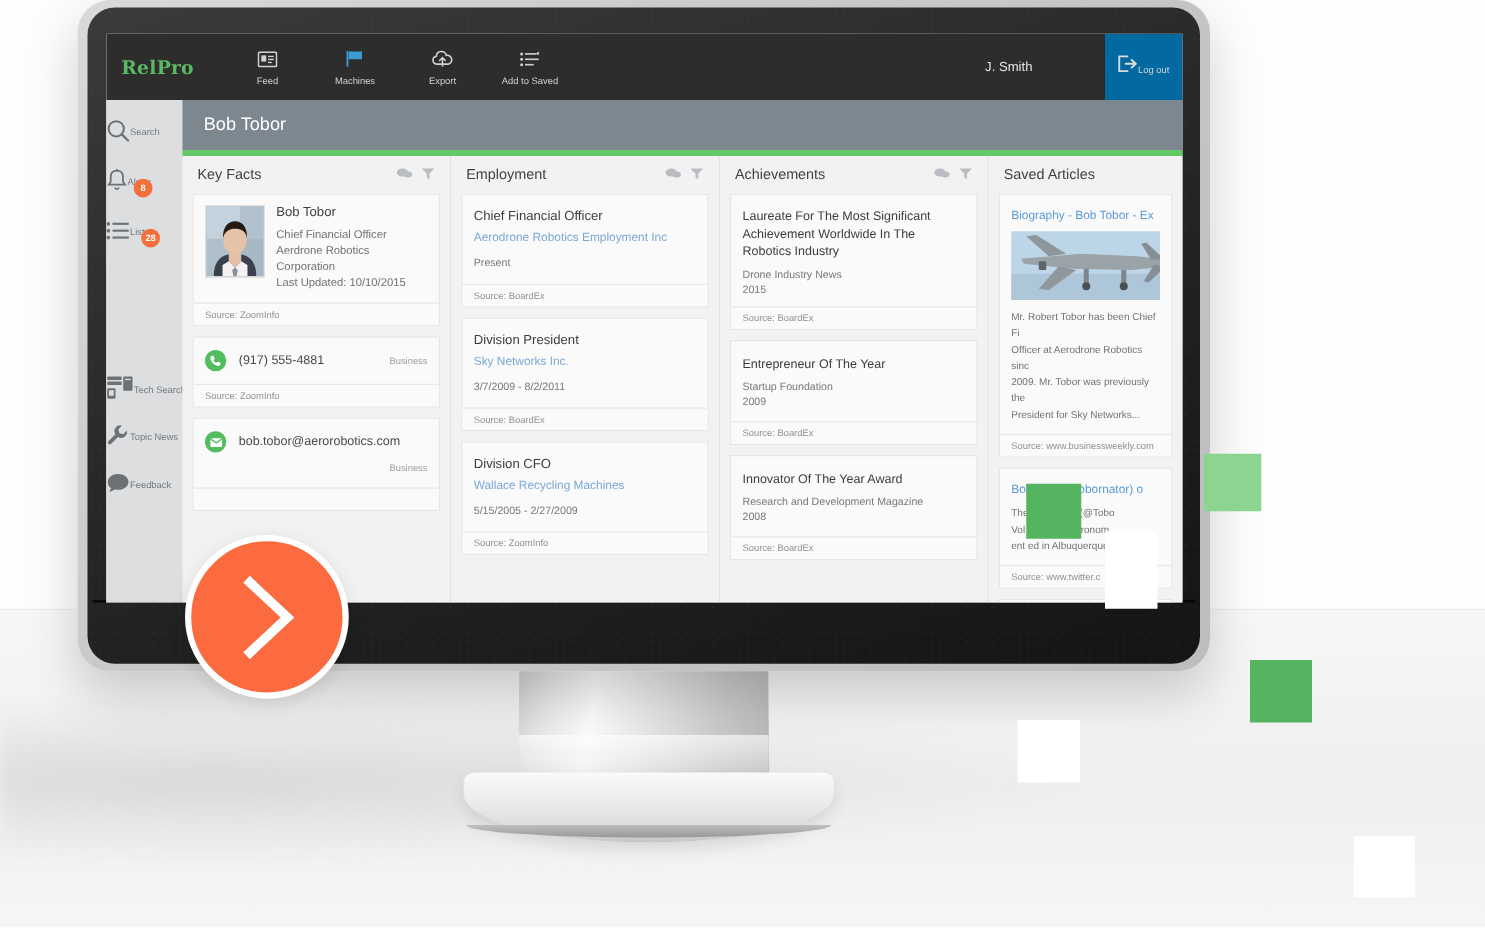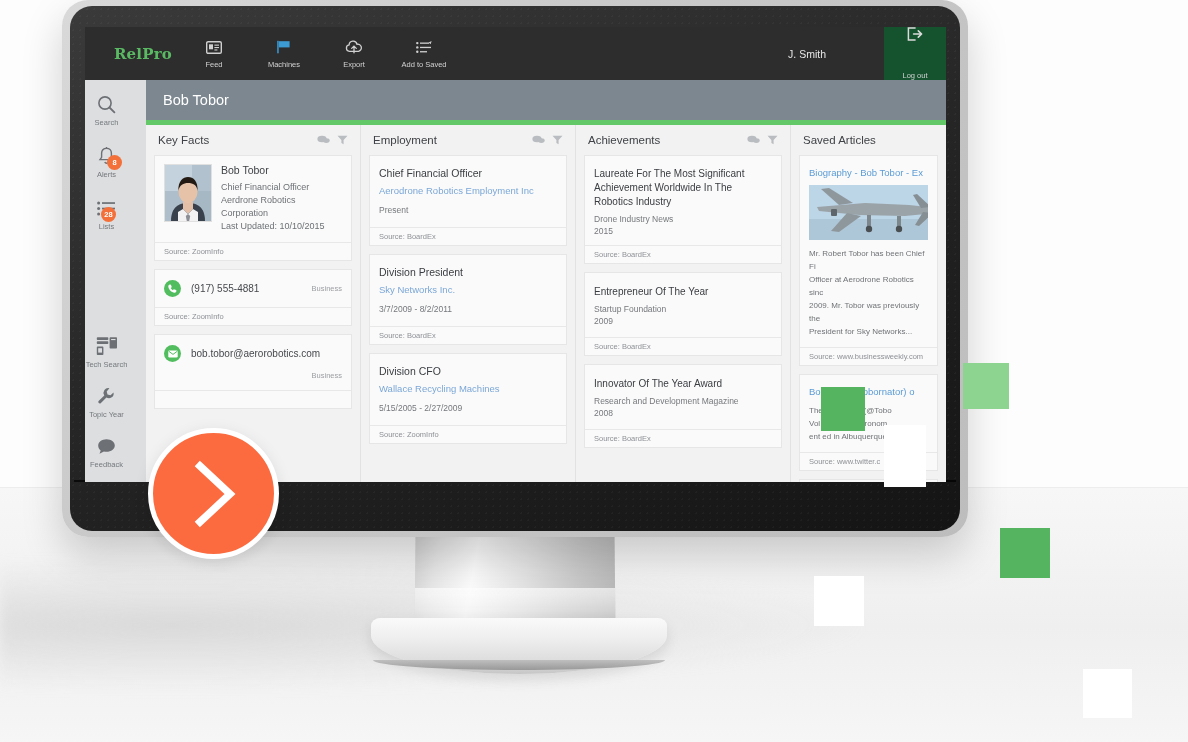--- a/index.html
+++ b/index.html
@@ -76,44 +76,44 @@
 
   
   .deco{position:absolute;}
 
   
   #appbar{
     position:absolute;left:0;top:0;width:861px;height:53px;
     background:#2d2d2d;display:flex;align-items:center;
   }
   #logo{
-    width:75px;text-align:right;color:#5ab963;font-size:15px;font-weight:bold;
+    width:75px;text-align:left;color:#5ab963;font-size:15px;font-weight:bold;
     font-family:"DejaVu Serif", serif;letter-spacing:.2px;margin-left:12px;
   }
   .navitem{
     width:56px;display:flex;flex-direction:column;align-items:center;justify-content:center;
     color:#cfcfcf;margin-left:14px;cursor:pointer;
   }
   .navitem .ico{height:17px;display:flex;align-items:center;justify-content:center;margin-bottom:4px;}
   .navitem .lbl{font-size:7.5px;color:#d2d2d2;white-space:nowrap;}
   #user-area{margin-left:auto;display:flex;align-items:center;height:53px;gap:36px;}
   #username{color:#e7e7e7;font-size:10.5px;margin-right:22px;}
   #logout{
-    width:62px;height:53px;background:#14532d;
-    display:flex;flex-direction:column;align-items:center;justify-content:space-between;
+    width:62px;height:53px;background:#0369a1;
+    display:flex;flex-direction:row;align-items:center;justify-content:center;
   }
   #logout .lbl{font-size:7.5px;color:#d2d2d2;margin-top:3px;}
 
   
   #rail{
     position:absolute;left:0;top:53px;width:61px;height:402px;
     background:#dcdee0;border-right:1px solid #cfd1d3;
   }
   .rail-item{
-    width:43px;display:flex;flex-direction:column;align-items:center;
+    width:43px;display:flex;flex-direction:row;align-items:center;
     position:relative;cursor:pointer;
   }
   .rail-item .ico{height:22px;display:flex;align-items:center;justify-content:center;}
   .rail-item .lbl{font-size:7.5px;color:#76797c;margin-top:3px;white-space:nowrap;}
   .badge{
     position:absolute;right:6px;top:10px;min-width:15px;height:15px;border-radius:50%;
     background:#f4703a;color:#fff;font-size:7.5px;display:flex;align-items:center;justify-content:center;
     font-weight:bold;
   }
 
@@ -302,21 +302,21 @@
           <span class="ico">
             <svg width="19" height="15" viewBox="0 0 19 15">
                 <circle cx="1.6" cy="2" r="1.5" fill="#6d7074"></circle>
                 <circle cx="1.6" cy="7.5" r="1.5" fill="#6d7074"></circle>
                 <circle cx="1.6" cy="13" r="1.5" fill="#6d7074"></circle>
                 <rect x="5" y="1.2" width="13" height="1.7" fill="#6d7074"></rect>
                 <rect x="5" y="6.7" width="13" height="1.7" fill="#6d7074"></rect>
                 <rect x="5" y="12.2" width="13" height="1.7" fill="#6d7074"></rect>
               </svg>
           </span>
-          <span class="badge" style="right:12px;">28</span>
+          <span class="badge" style="right:0;">28</span>
           <span class="lbl">Lists</span>
         </div>
 
         <div class="rail-item" style="margin-top:104px;">
           <span class="ico">
             <svg width="22" height="20" viewBox="0 0 22 20">
                 <rect x="0.8" y="1.2" width="11.5" height="2.8" rx=".7" fill="#6d7074"></rect>
                 <rect x="0.8" y="5.2" width="11.5" height="2.8" rx=".7" fill="#6d7074"></rect>
                 <rect x="13.6" y="1.2" width="7.4" height="11.4" rx=".8" fill="#6d7074"></rect>
                 <rect x="15.1" y="3" width="4.4" height="1.1" fill="#dcdee0"></rect>
@@ -326,21 +326,21 @@
           </span>
           <span class="lbl">Tech Search</span>
         </div>
 
         <div class="rail-item" style="margin-top:16px;">
           <span class="ico">
             <svg width="19" height="19" viewBox="0 0 19 19">
                 <path d="M12.4 1.3 a4.7 4.7 0 0 0 -5.1 7.1 L1.6 14.1 a1.5 1.5 0 0 0 2.1 2.1 L9.4 10.5 a4.7 4.7 0 0 0 7.1 -5.1 L13.5 8.3 L10.5 7.5 L9.7 4.5 Z" fill="#6d7074"></path>
               </svg>
           </span>
-          <span class="lbl">Topic Year</span>
+          <span class="lbl">Topic News</span>
         </div>
 
         <div class="rail-item" style="margin-top:16px;">
           <span class="ico">
             <svg width="19" height="17" viewBox="0 0 19 17">
                 <path d="M9.5 1.2 c4.6 0 8.3 2.8 8.3 6.3 s-3.7 6.3 -8.3 6.3 a11 11 0 0 1 -2.6 -.3 l-4.4 2.2 l1.2 -3.3 c-1.6 -1.2 -2.5 -2.9 -2.5 -4.9 c0 -3.5 3.7 -6.3 8.3 -6.3 Z" fill="#6d7074"></path>
               </svg>
           </span>
           <span class="lbl">Feedback</span>
         </div>

